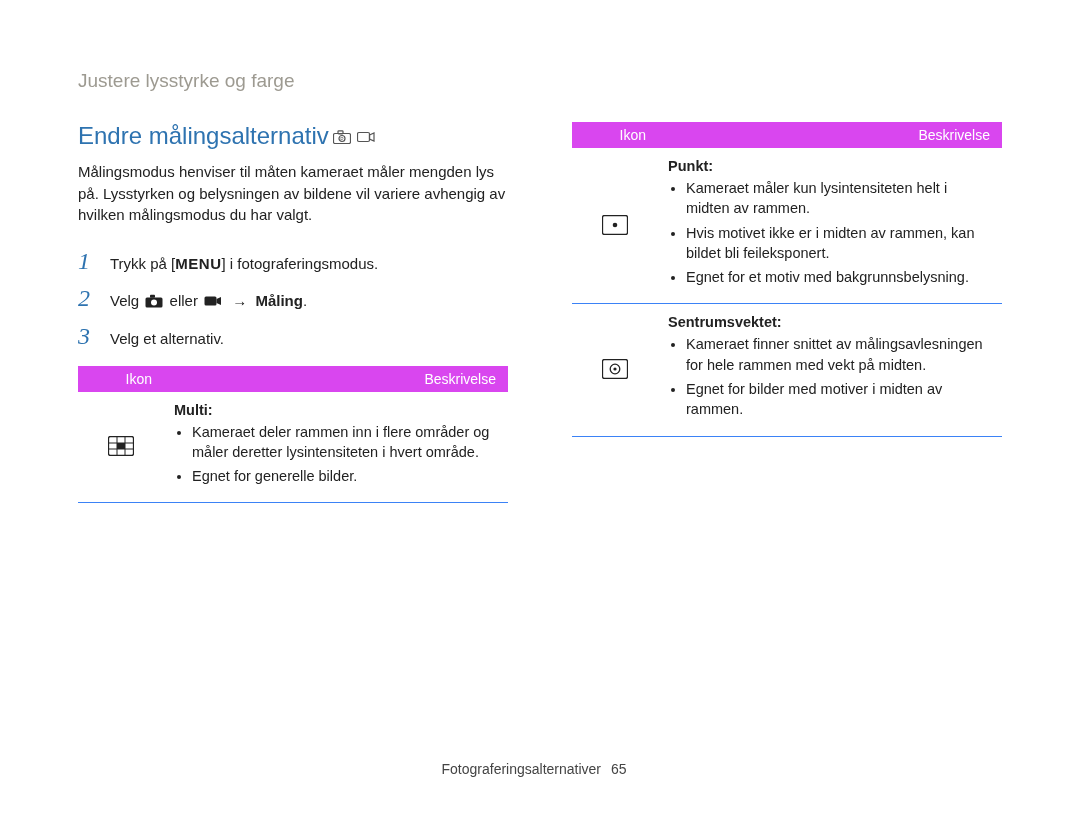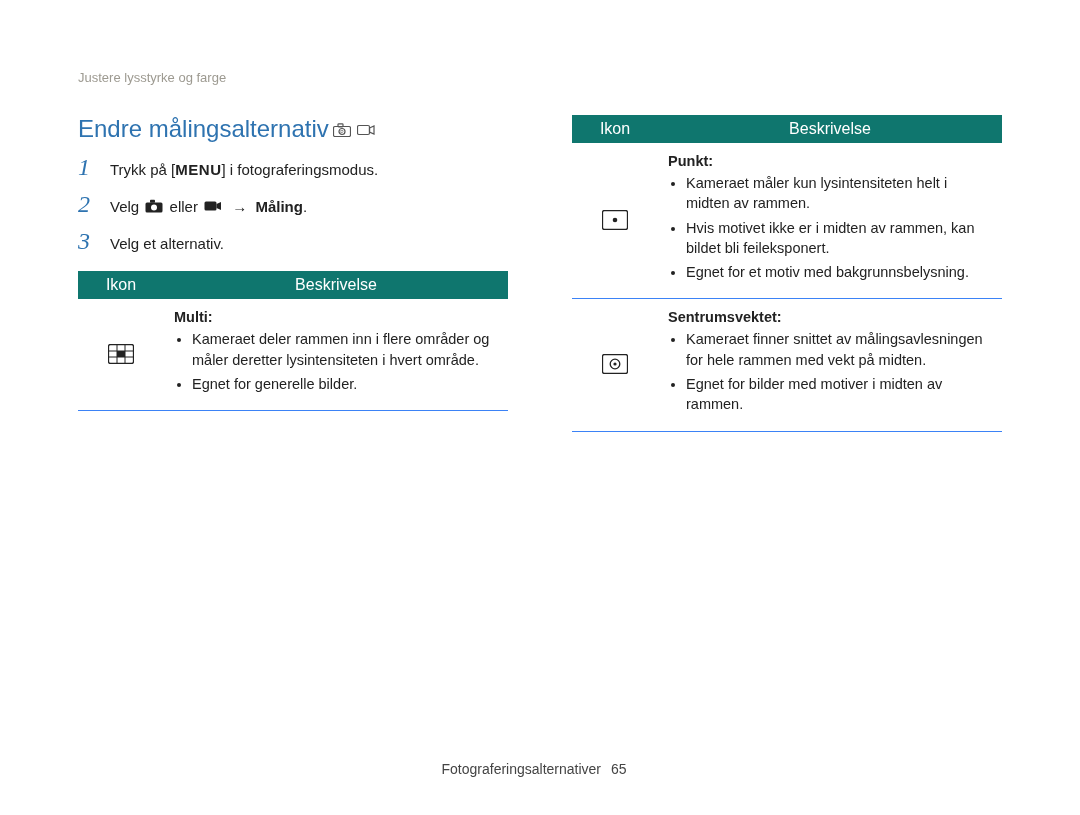--- a/index.html
+++ b/index.html
@@ -14,21 +14,21 @@
     -webkit-font-smoothing: antialiased;
   }
   .page {
     box-sizing: border-box;
     padding: 70px 78px 30px 78px;
     position: relative;
     height: 100%;
   }
   .breadcrumb {
     color: #9d9a91;
-    font-size: 13px;
+    font-size: 19px;
     font-weight: 300;
     margin-bottom: 30px;
   }
   .columns {
     display: flex;
     gap: 64px;
   }
   .col {
     flex: 1 1 50%;
   }
@@ -84,26 +84,26 @@
   .inline-icon {
     vertical-align: middle;
     margin: 0 2px;
   }
   table.opts {
     border-collapse: collapse;
     width: 100%;
     font-size: 14.5px;
   }
   table.opts thead th {
-    background: #0f766e;
+    background: #d946ef;
     color: #fff;
     font-weight: 400;
-    text-align: center;
+    text-align: right;
     padding: 5px 12px;
-    font-size: 16px;
+    font-size: 14px;
   }
   table.opts thead th:first-child {
     width: 62px;
   }
   table.opts td {
     vertical-align: middle;
     padding: 10px 10px 12px 10px;
     border-bottom: 1px solid #3b82f6;
   }
   table.opts td.icon-cell {
@@ -163,20 +163,21 @@
           </span>
           <span class="mode-icon">
             <svg width="18" height="14" viewBox="0 0 18 14">
                 <rect x="0.5" y="2.5" width="12" height="9" rx="1.5" fill="none" stroke="#555" stroke-width="1.2"></rect>
                 <path d="M12.5 5 L17 3 L17 11 L12.5 9 Z" fill="none" stroke="#555" stroke-width="1.2"></path>
               </svg>
           </span>
         </span>
       </div>
 
+      <div class="intro">Målingsmodus henviser til måten kameraet måler mengden lys på. Lysstyrken og belysningen av bildene vil variere avhengig av hvilken målingsmodus du har valgt.</div>
 
       <ul class="steps">
         <li class="step">
           <span class="step-num">1</span>
           <span class="step-text">
             <span>Trykk på [</span><span class="menu-box">MENU</span><span>] i fotograferingsmodus.</span>
           </span>
         </li>
         <li class="step">
           <span class="step-num">2</span>

